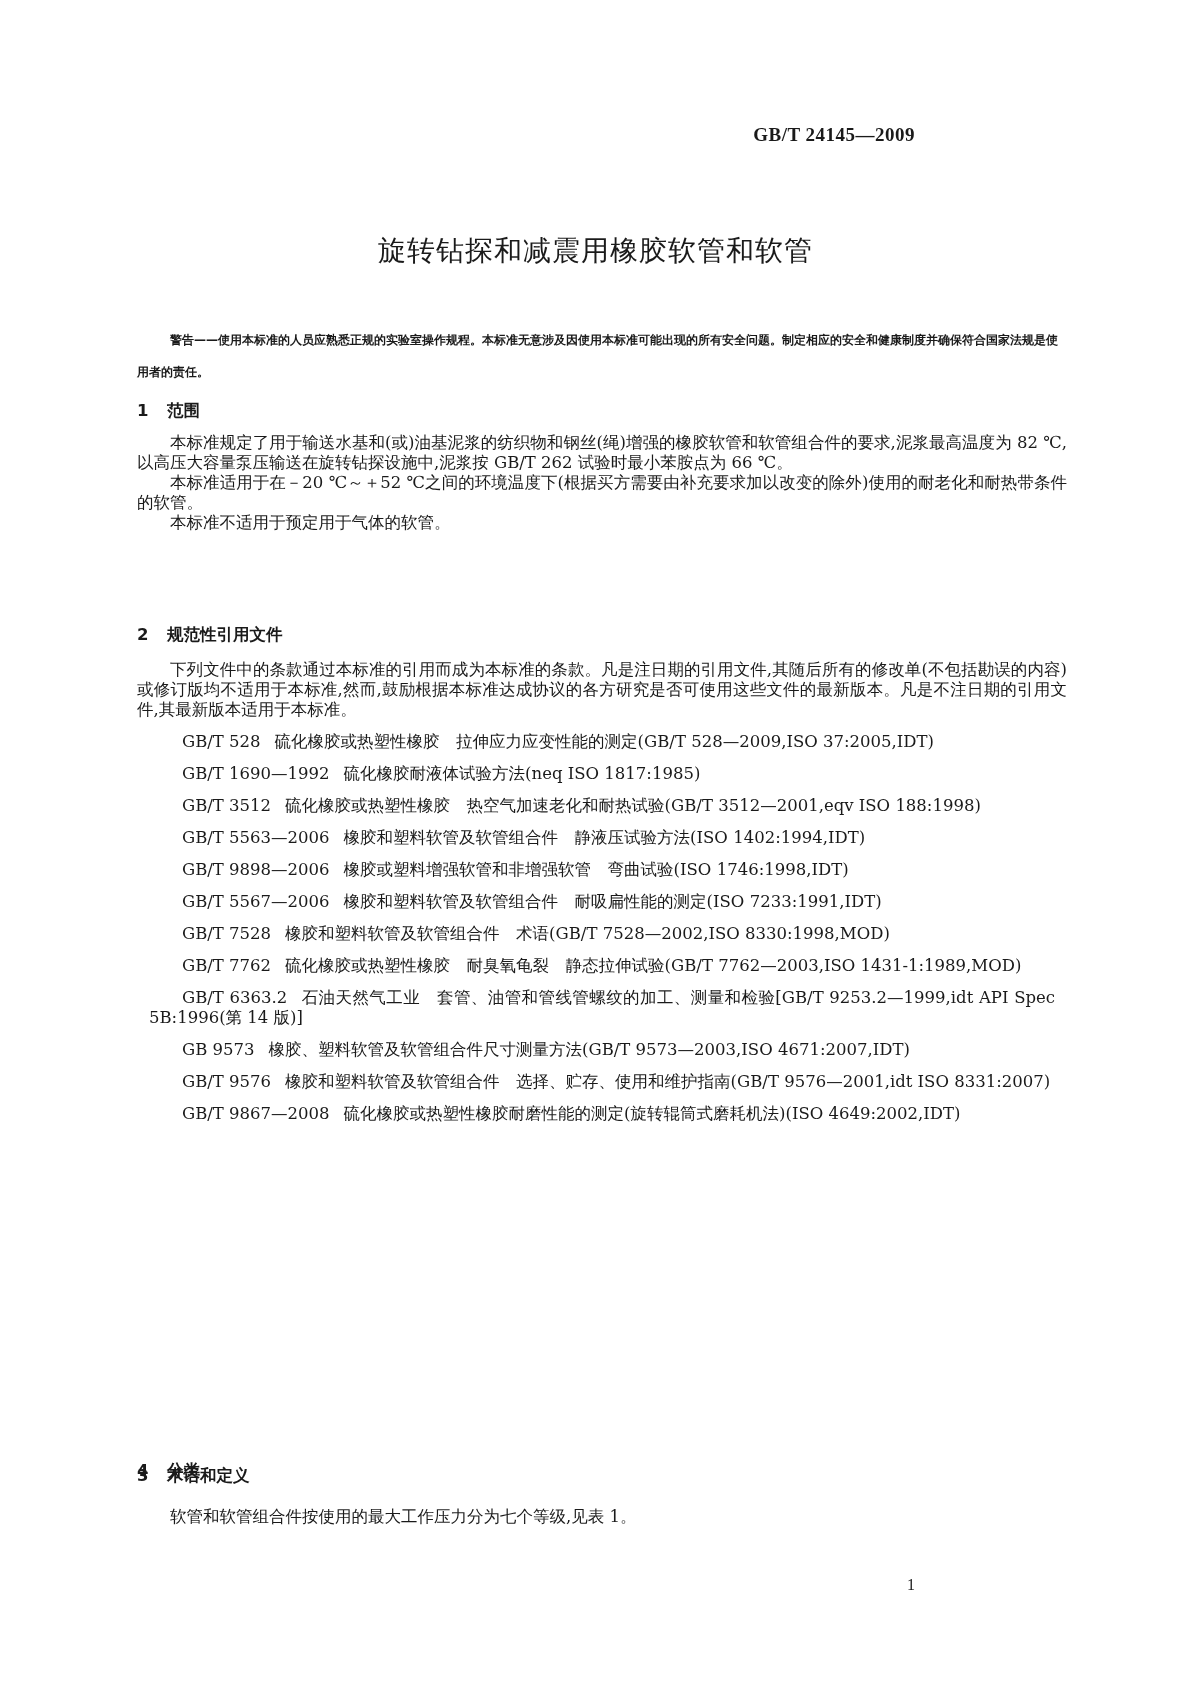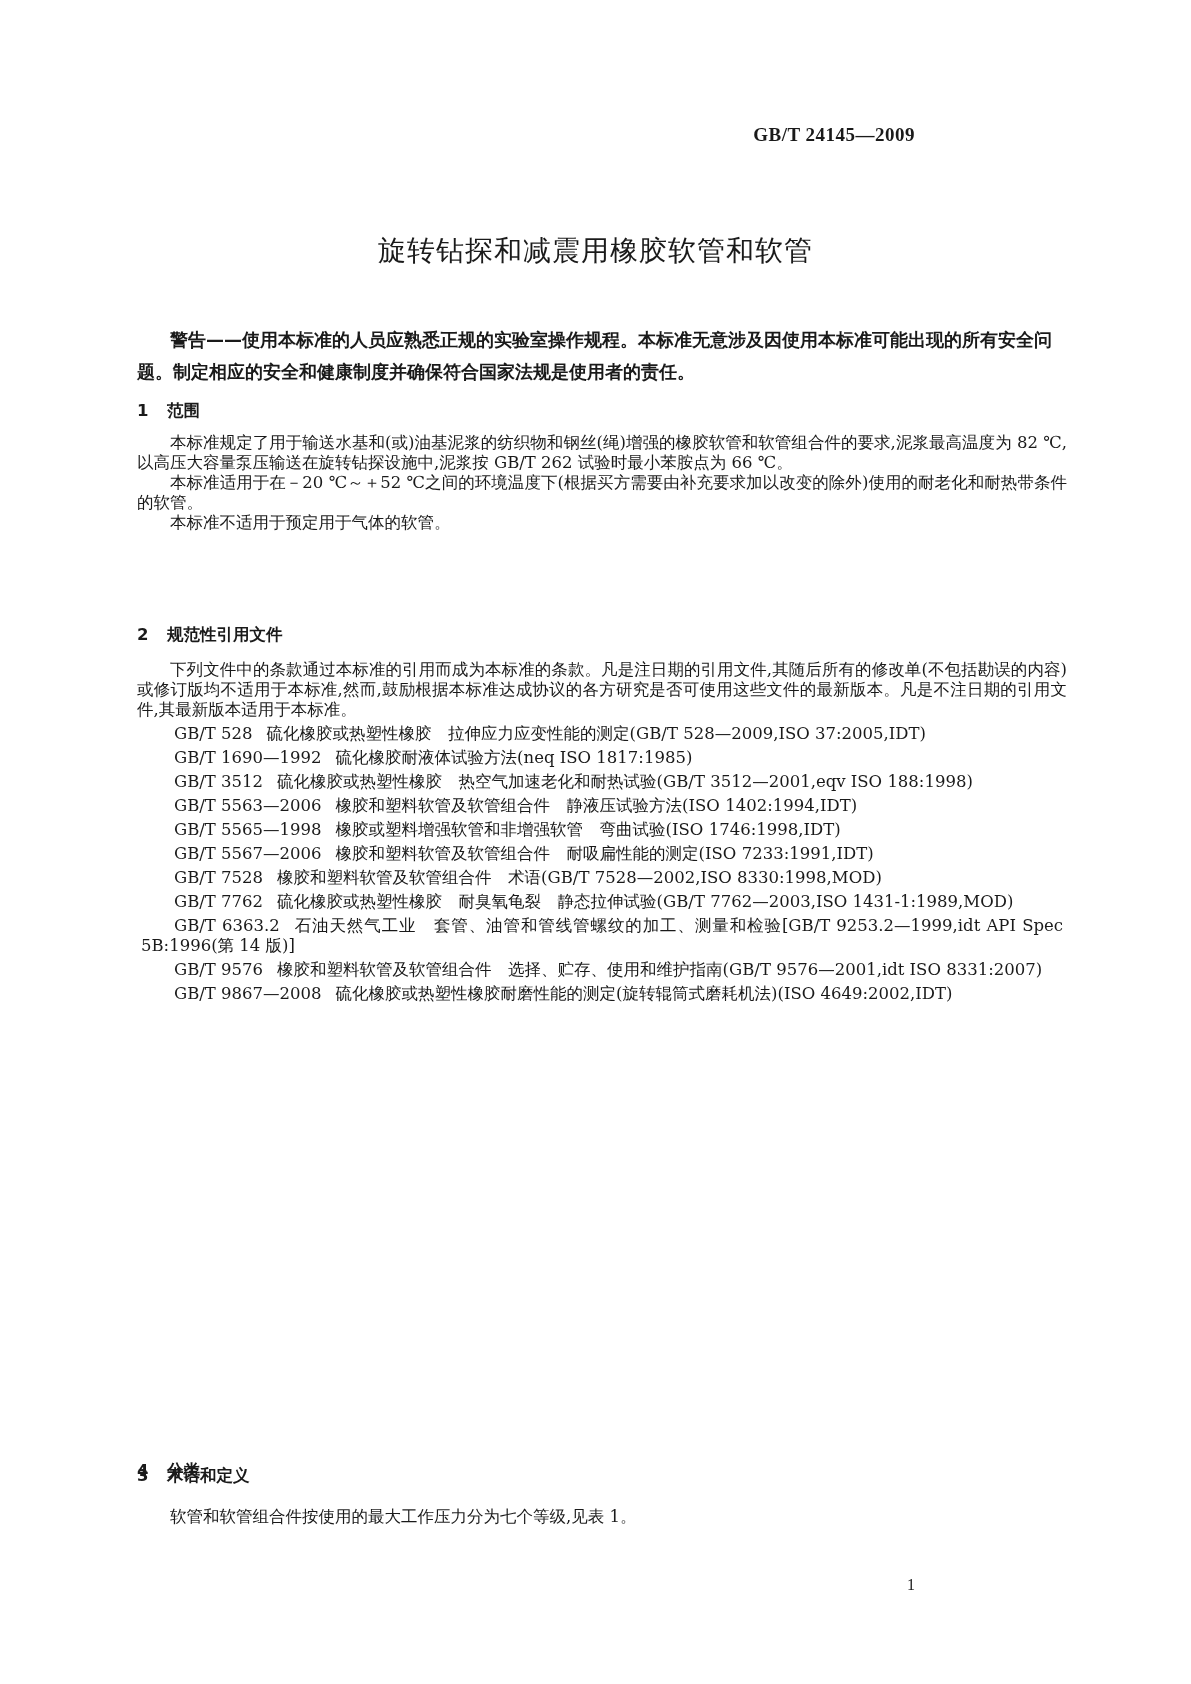--- a/index.html
+++ b/index.html
@@ -3,25 +3,25 @@
   <meta charset="utf-8">
   <style>
     html, body { margin: 0; padding: 0; background: #ffffff; }
     body { width: 1191px; height: 1684px; position: relative; overflow: hidden; color: #1a1a1a; }
     .page { position: absolute; left: 0; top: 0; width: 1041px; height: 1684px; }
     .std-no { position: absolute; right: 126px; top: 124px; font-family: "Liberation Serif", serif; font-weight: bold; font-size: 19px; letter-spacing: 0.5px; }
     .title { position: absolute; left: 0; width: 1191px; text-align: center; font-family: "DejaVu Sans", sans-serif; font-size: 28px; letter-spacing: 1px; }
     .title1 { top: 232px; }
     .title2 { top: 275px; }
     .body-text { position: absolute; left: 137px; width: 930px; font-family: "DejaVu Serif", serif; font-size: 16.5px; line-height: 20px; text-align: justify; }
-    .warning { position: absolute; left: 137px; width: 930px; font-family: "DejaVu Sans", sans-serif; font-weight: bold; font-size: 18px; line-height: 32px; }
+    .warning { position: absolute; left: 137px; width: 930px; font-family: "DejaVu Sans", sans-serif; font-weight: bold; font-size: 12px; line-height: 32px; }
     .heading { position: absolute; left: 137px; font-family: "DejaVu Sans", sans-serif; font-weight: bold; font-size: 16.5px; }
     .heading .num { display: inline-block; width: 30px; }
     .para { text-indent: 33px; margin: 0; }
-    .ref { text-indent: 33px; margin: 4px; }
+    .ref { text-indent: 33px; margin: 12px; }
     .gap { display: inline-block; width: 14px; }
     .page-no { position: absolute; right: 126px; top: 1576px; font-family: "Liberation Serif", serif; font-size: 16px; }
   </style>
 </head>
 <body>
 
 <div class="page">
 
   <div class="std-no">GB/T 24145—2009</div>
 
@@ -42,25 +42,26 @@
 
   <div class="heading" style="top:624px;">
     <span class="num">2</span><span>规范性引用文件</span>
   </div>
   <div class="body-text" style="top:660px;">
     <p class="para">下列文件中的条款通过本标准的引用而成为本标准的条款。凡是注日期的引用文件,其随后所有的修改单(不包括勘误的内容)或修订版均不适用于本标准,然而,鼓励根据本标准达成协议的各方研究是否可使用这些文件的最新版本。凡是不注日期的引用文件,其最新版本适用于本标准。</p>
     <p class="ref"><span>GB/T 528</span><span class="gap"></span><span>硫化橡胶或热塑性橡胶　拉伸应力应变性能的测定(GB/T 528—2009,ISO 37:2005,IDT)</span></p>
     <p class="ref"><span>GB/T 1690—1992</span><span class="gap"></span><span>硫化橡胶耐液体试验方法(neq ISO 1817:1985)</span></p>
     <p class="ref"><span>GB/T 3512</span><span class="gap"></span><span>硫化橡胶或热塑性橡胶　热空气加速老化和耐热试验(GB/T 3512—2001,eqv ISO 188:1998)</span></p>
     <p class="ref"><span>GB/T 5563—2006</span><span class="gap"></span><span>橡胶和塑料软管及软管组合件　静液压试验方法(ISO 1402:1994,IDT)</span></p>
-    <p class="ref"><span>GB/T 5565—1998</span><span class="gap"></span><span>橡胶或塑料增强软管和非增强软管　弯曲试验(ISO 1746:1998,IDT)</span></p>
+    <p class="ref"><span>GB/T 9898—2006</span><span class="gap"></span><span>橡胶或塑料增强软管和非增强软管　弯曲试验(ISO 1746:1998,IDT)</span></p>
     <p class="ref"><span>GB/T 5567—2006</span><span class="gap"></span><span>橡胶和塑料软管及软管组合件　耐吸扁性能的测定(ISO 7233:1991,IDT)</span></p>
     <p class="ref"><span>GB/T 7528</span><span class="gap"></span><span>橡胶和塑料软管及软管组合件　术语(GB/T 7528—2002,ISO 8330:1998,MOD)</span></p>
     <p class="ref"><span>GB/T 7762</span><span class="gap"></span><span>硫化橡胶或热塑性橡胶　耐臭氧龟裂　静态拉伸试验(GB/T 7762—2003,ISO 1431-1:1989,MOD)</span></p>
     <p class="ref"><span>GB/T 6363.2</span><span class="gap"></span><span>石油天然气工业　套管、油管和管线管螺纹的加工、测量和检验[GB/T 9253.2—1999,idt API Spec 5B:1996(第 14 版)]</span></p>
+    <p class="ref"><span>GB 9573</span><span class="gap"></span><span>橡胶、塑料软管及软管组合件尺寸测量方法(GB/T 9573—2003,ISO 4671:2007,IDT)</span></p>
     <p class="ref"><span>GB/T 9576</span><span class="gap"></span><span>橡胶和塑料软管及软管组合件　选择、贮存、使用和维护指南(GB/T 9576—2001,idt ISO 8331:2007)</span></p>
     <p class="ref"><span>GB/T 9867—2008</span><span class="gap"></span><span>硫化橡胶或热塑性橡胶耐磨性能的测定(旋转辊筒式磨耗机法)(ISO 4649:2002,IDT)</span></p>
   </div>
 
   <div class="heading" style="top:1447px;margin-top:18px;">
     <span class="num">3</span><span>术语和定义</span>
   </div>
 
   <div class="heading" style="top:1460px;">
     <span class="num">4</span><span>分类</span>

